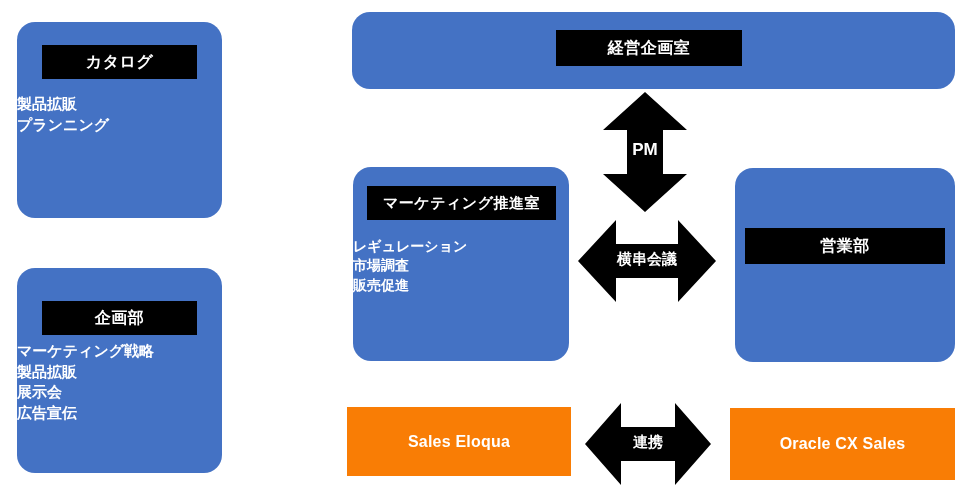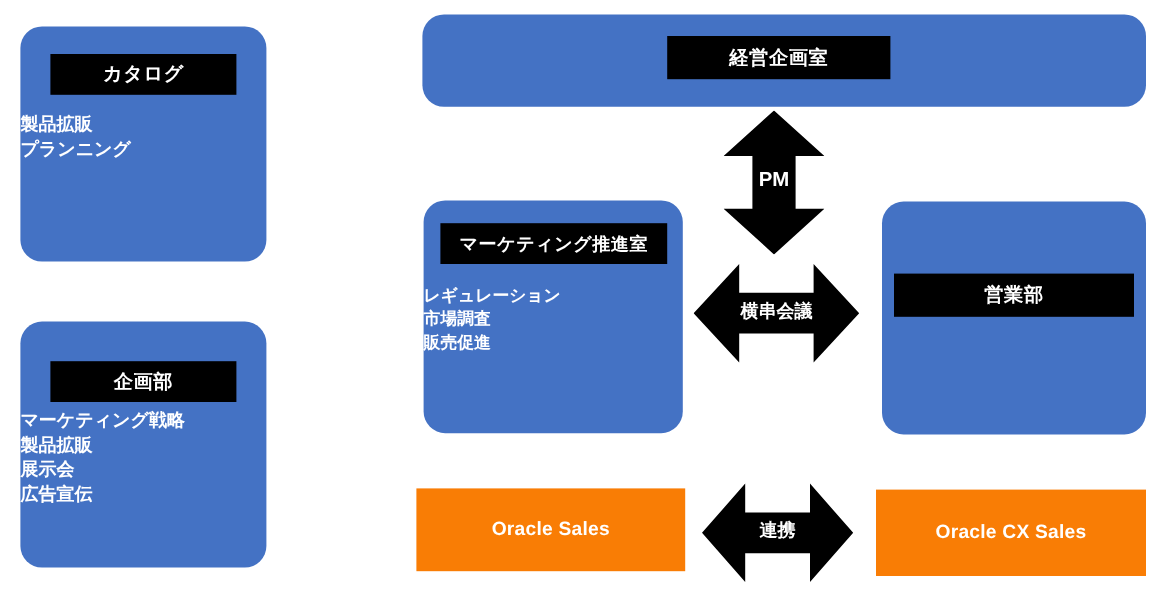--- a/index.html
+++ b/index.html
@@ -120,21 +120,21 @@
       <span>市場調査</span>
       <span>販売促進</span>
     </div>
   </div>
 
   <div class="dept-box" style="left:735px; top:168px; width:220px; height:194px;">
     <div class="dept-header" style="left:10px; top:20px; width:200px; height:36px; font-size:16px;margin-top:40px;">営業部</div>
   </div>
 
   <div class="product-box" style="left:347px; top:407px; width:224px; height:69px;">
-    <span>Oracle Sales</span>
+    <span>Sales Eloqua</span>
   </div>
 
   <div class="product-box" style="left:730px; top:408px; width:225px; height:72px;">
     <span>Oracle CX Sales</span>
   </div>
 
 
   <div class="arrow" style="left:603px; top:92px; width:84px; height:120px;">
     <svg viewBox="0 0 84 120" preserveAspectRatio="none">
       <polygon points="42,0 84,38 60,38 60,82 84,82 42,120 0,82 24,82 24,38 0,38" fill="#000000"></polygon>

